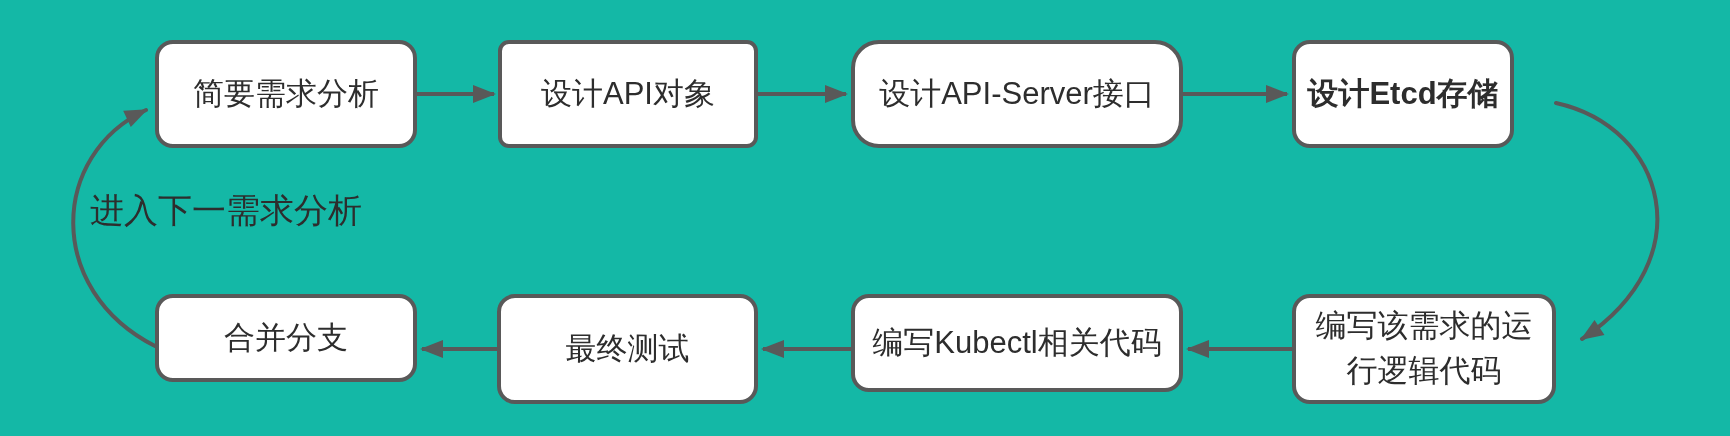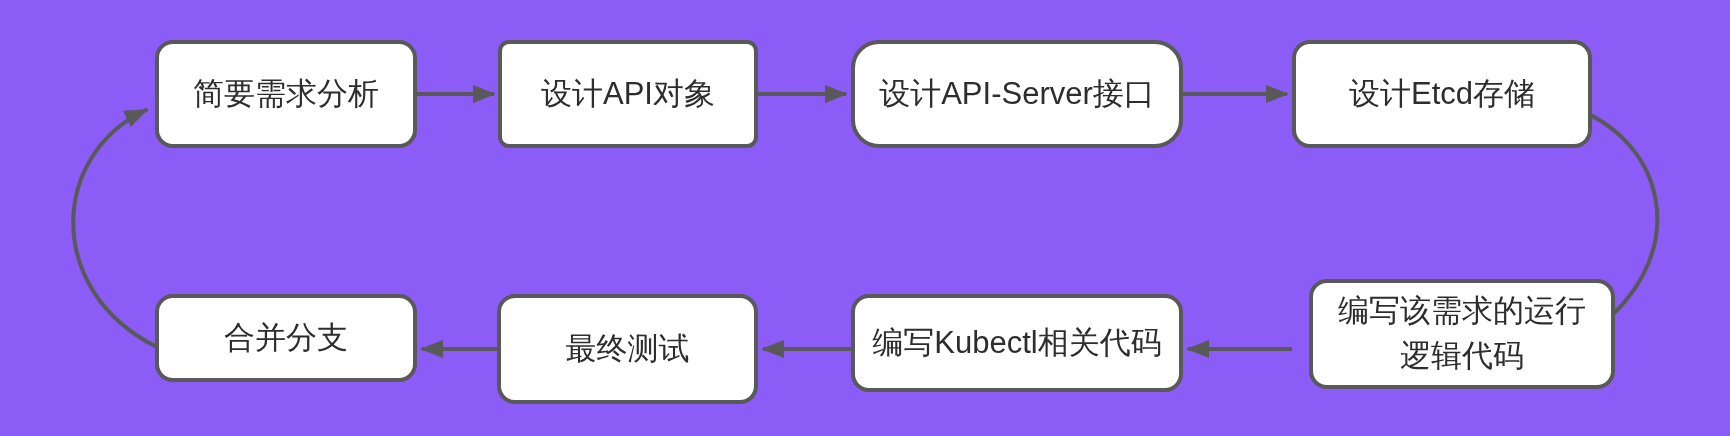--- a/index.html
+++ b/index.html
@@ -5,21 +5,21 @@
   html, body {
     margin: 0;
     padding: 0;
     background: #ffffff;
     font-family: "Liberation Sans", "DejaVu Sans", sans-serif;
   }
   .canvas {
     position: relative;
     width: 1730px;
     height: 436px;
-    background: #8b5cf6;
+    background: #14b8a6;
     overflow: hidden;
   }
   .connector-layer {
     position: absolute;
     left: 0;
     top: 0;
     width: 1730px;
     height: 436px;
     pointer-events: none;
   }
@@ -40,23 +40,23 @@
     padding: 8px 12px;
   }
   .node.wrap {
     white-space: normal;
     word-break: break-all;
   }
   
   .n1 { left: 155px;  top: 40px;  width: 262px; height: 108px; }
   .n2 { left: 498px;  top: 40px;  width: 260px; height: 108px; border-radius: 11px; }
   .n3 { left: 851px;  top: 40px;  width: 332px; height: 108px; border-radius: 28px; }
-  .n4 { left: 1292px; top: 40px;  width: 300px; height: 108px; }
+  .n4 { left: 1292px; top: 40px;  width: 222px; height: 108px; font-weight: bold; }
   
-  .n5 { left: 1292px; top: 279px; width: 306px; height: 110px; margin-left: 17px; }
+  .n5 { left: 1292px; top: 294px; width: 264px; height: 110px; }
   .n6 { left: 851px;  top: 294px; width: 332px; height: 98px; justify-content: center; }
   .n7 { left: 497px;  top: 294px; width: 261px; height: 110px; }
   .n8 { left: 155px;  top: 294px; width: 262px; height: 88px; }
   .loop-label {
     position: absolute;
     left: 90px;
     top: 188px;
     font-size: 34px;
     color: #2d2d2d;
     white-space: nowrap;
@@ -105,14 +105,15 @@
   <div class="node n6">
     <span>编写Kubectl相关代码</span>
   </div>
   <div class="node n7">
     <span>最终测试</span>
   </div>
   <div class="node n8">
     <span>合并分支</span>
   </div>
 
+  <div class="loop-label">进入下一需求分析</div>
 
 </div>
 
 </body></html>

